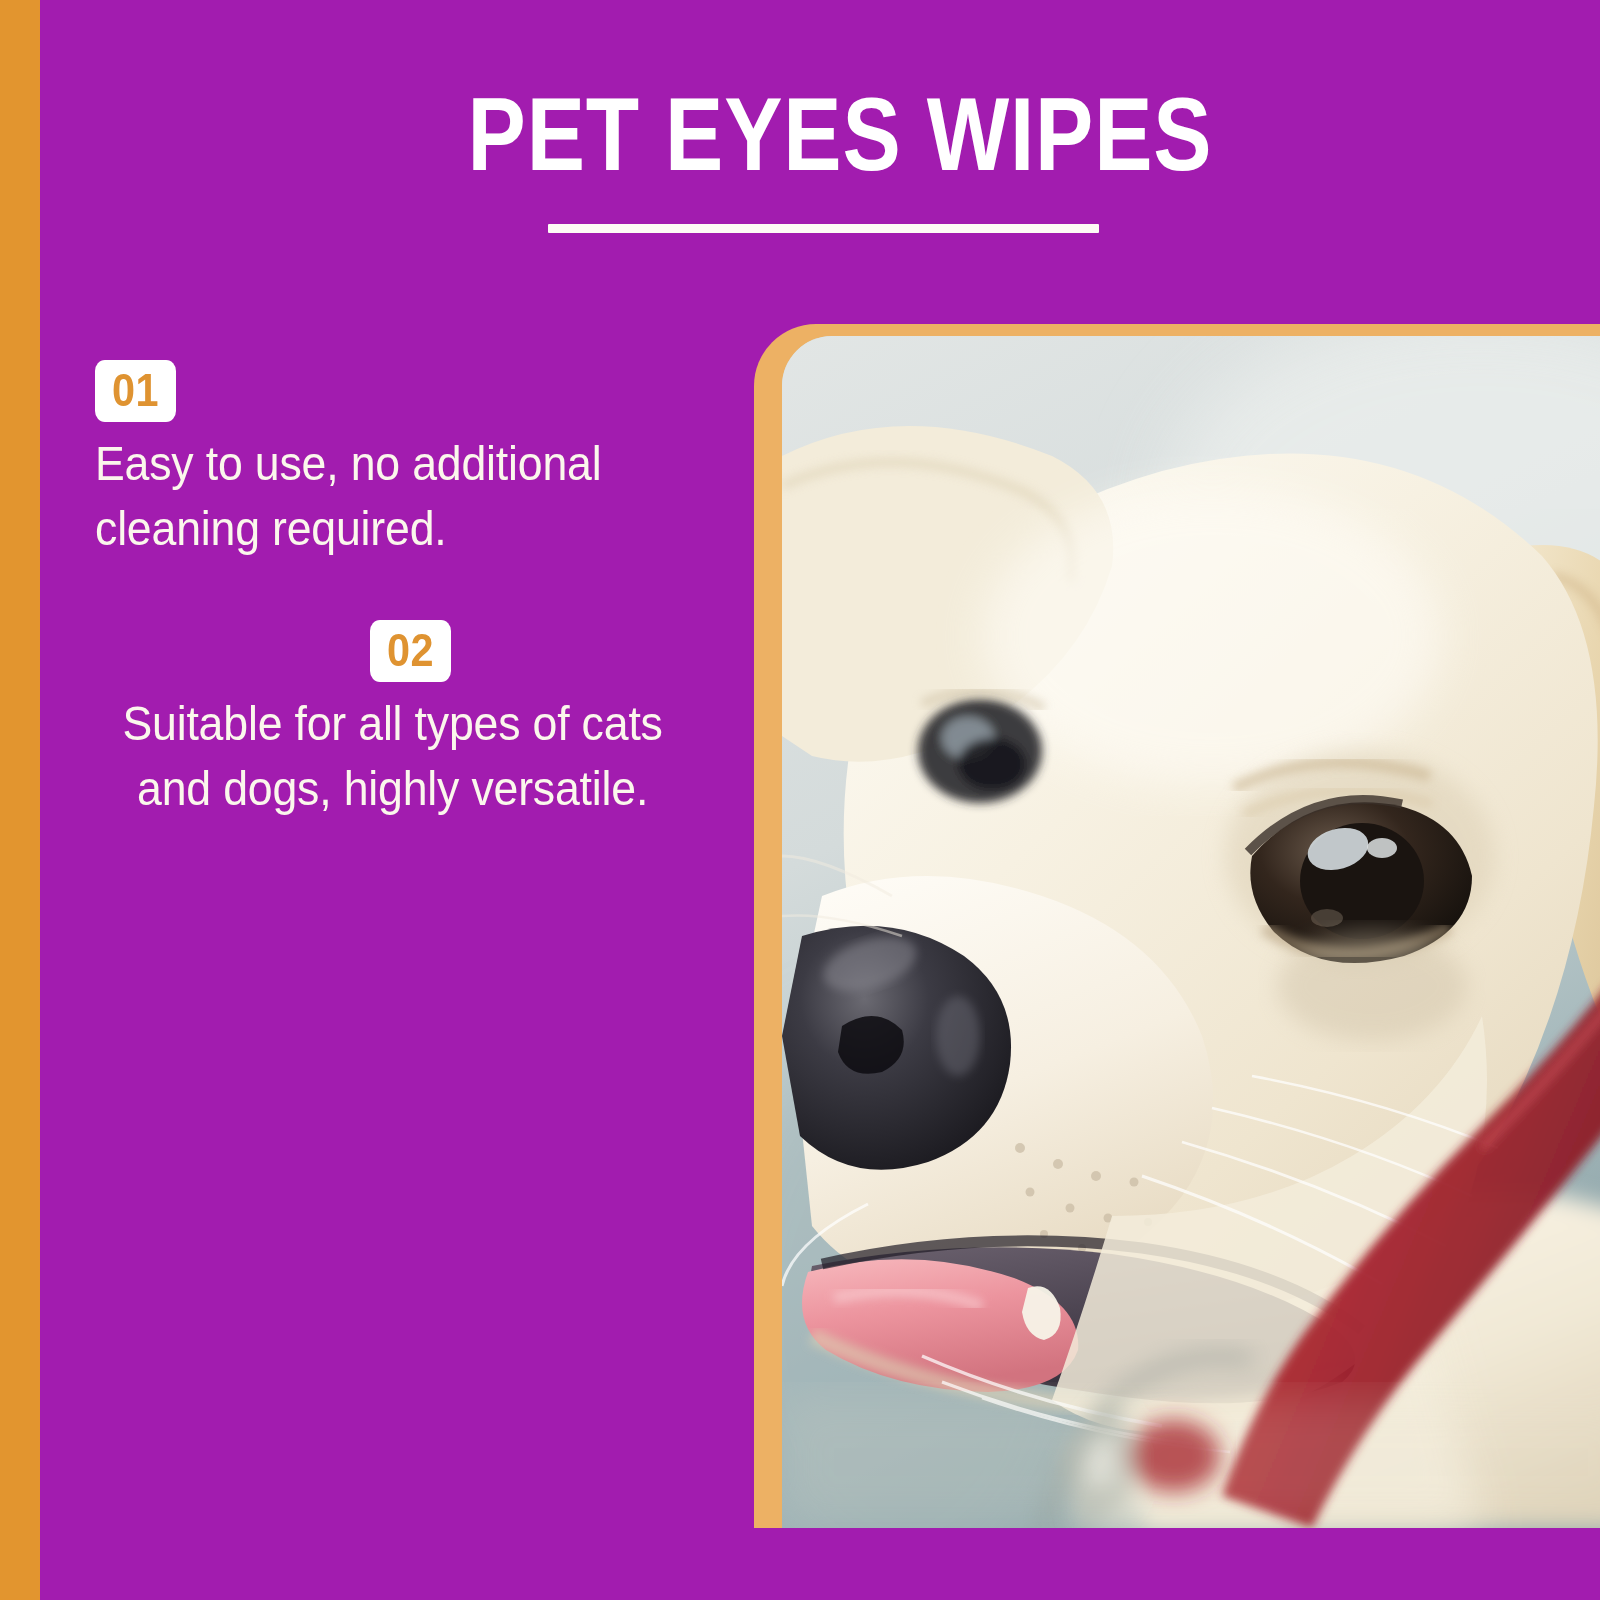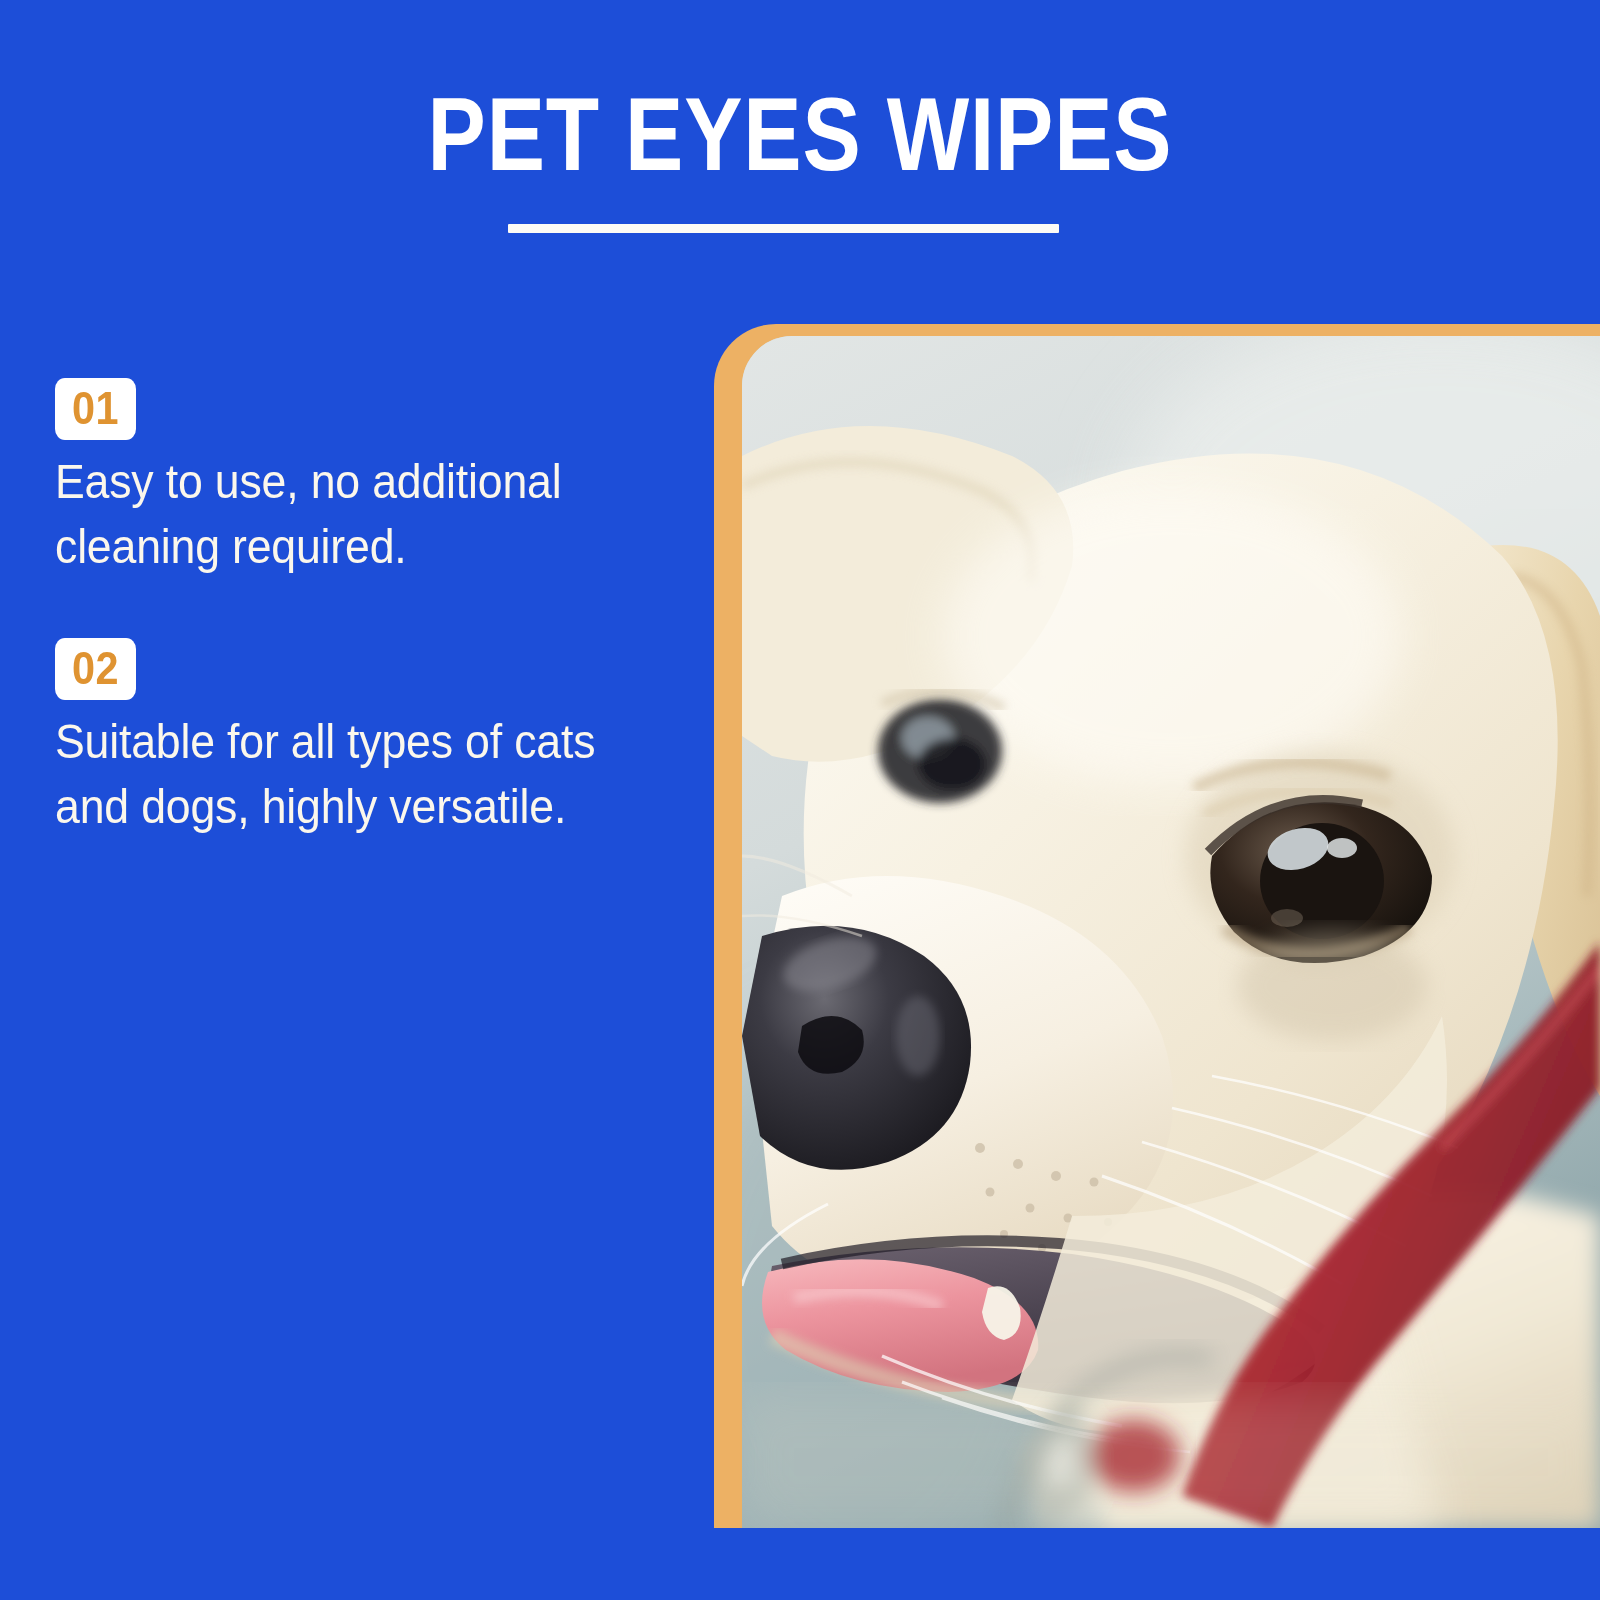--- a/index.html
+++ b/index.html
@@ -2,42 +2,42 @@
 <html><head>
 <meta charset="utf-8">
 <style>
   html,body{margin:0;padding:0;}
   body{
     width:1600px;height:1600px;overflow:hidden;
     font-family:"Liberation Sans",sans-serif;
     background:#e2952f;
     position:relative;
   }
-  #page{position:absolute;inset:0;background:#1d4ed8;overflow:hidden;}
+  #page{position:absolute;inset:0;background:#a21caf;overflow:hidden;margin-left:40px;}
 
   
   .header{position:absolute;left:0;top:0;width:1600px;height:300px;}
   .title{
     position:absolute;left:0;top:82px;width:1600px;
     text-align:center;color:#ffffff;
     font-size:104px;line-height:104px;font-weight:700;
     letter-spacing:1px;
     transform:scaleX(.84);transform-origin:50% 50%;
     white-space:nowrap;
   }
   .divider{
     position:absolute;left:508px;top:224px;width:551px;height:9px;
     background:#fdfbf5;border-radius:1px;
   }
 
   
-  .features{position:absolute;left:0;top:330px;width:700px;height:1100px;}
+  .features{position:absolute;left:0;top:312px;width:700px;height:1100px;}
   .feature{position:absolute;left:55px;width:640px;}
   .f0{top:48px;}
-  .f1{top:308px;}
+  .f1{top:308px;text-align:center;}
   .f2{top:568px;}
   .f3{top:828px;}
 
   .badge{
     display:inline-block;background:#ffffff;border-radius:11px;
     padding:4px 19px 6px 19px;
     color:#df9331;font-weight:700;
     font-size:46px;line-height:52px;
     letter-spacing:.5px;
     transform:scaleX(.9);transform-origin:0 50%;

